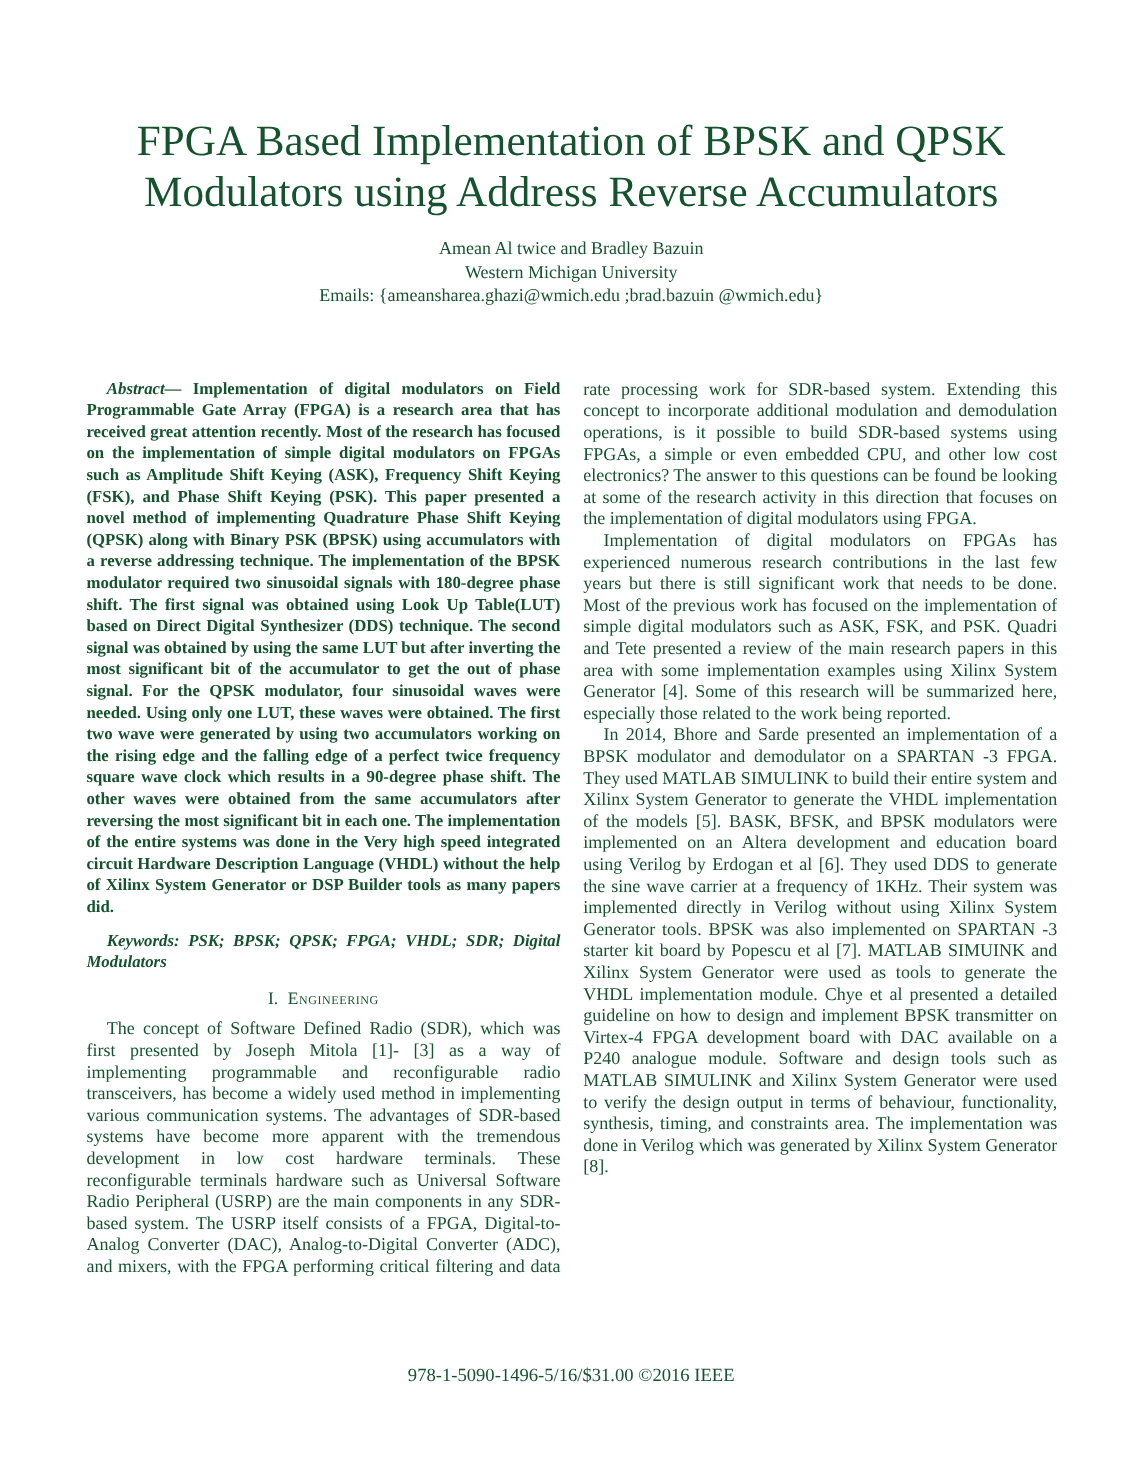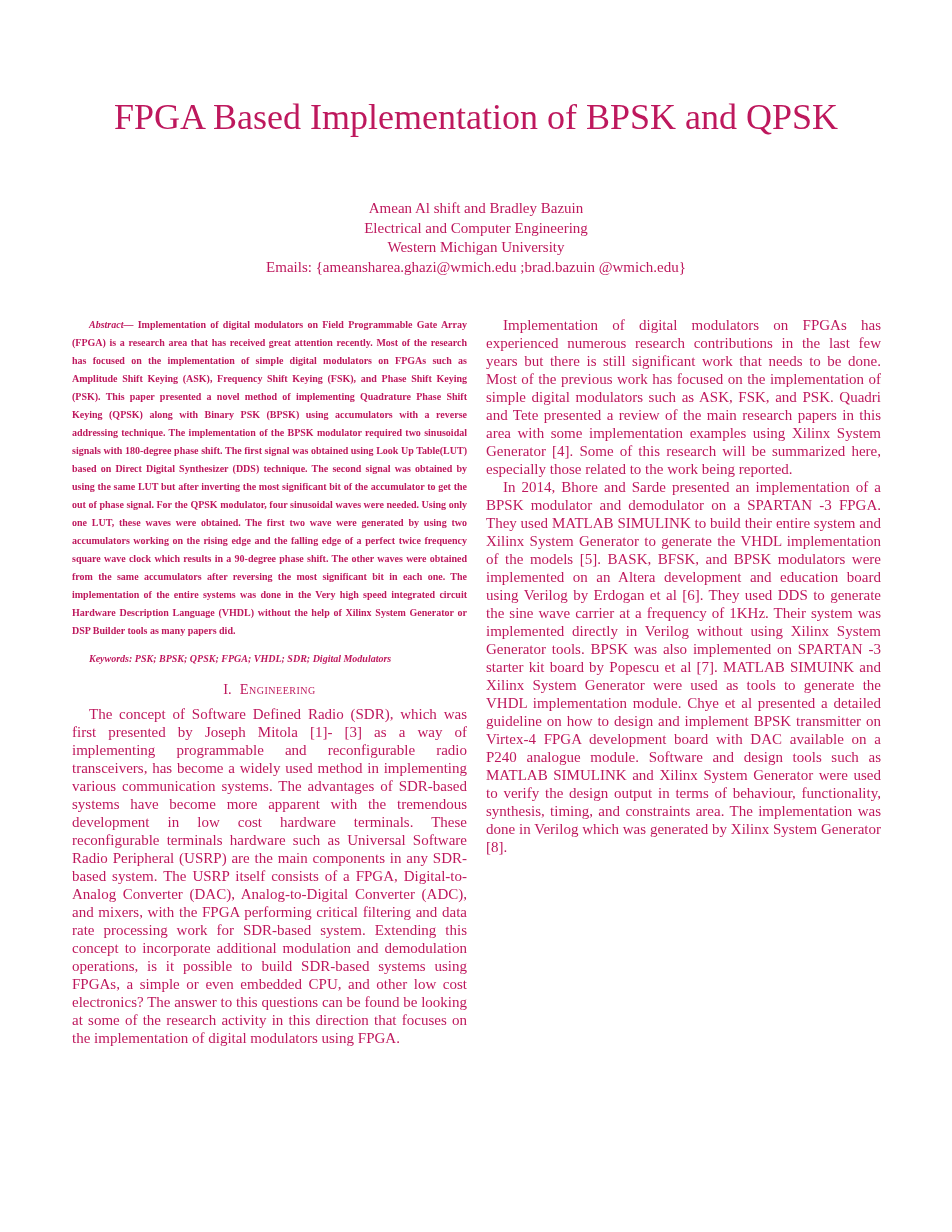--- a/index.html
+++ b/index.html
@@ -6,21 +6,21 @@
     margin: 0;
     padding: 0;
     background: #e8e8e8;
   }
   .page {
     position: relative;
     width: 952px;
     height: 1232px;
     margin: 0 auto;
     background: #ffffff;
-    color: #be185d;
+    color: #14532d;
     font-family: "Liberation Serif", "DejaVu Serif", serif;
     overflow: hidden;
   }
   .paper-title {
     position: absolute;
     top: 96px;
     left: 72px;
     width: 808px;
     margin: 0;
     font-size: 36px;
@@ -46,29 +46,29 @@
     width: 809px;
     height: 764px;
     column-count: 2;
     column-gap: 19px;
     column-fill: auto;
     overflow: hidden;
     text-align: justify;
   }
   .columns p { margin: 0; }
   .abstract {
-    font-size: 10px;
+    font-size: 14px;
     line-height: 18px;
     font-weight: bold;
     text-indent: 17px;
   }
   .abstract .abstract-label { font-style: italic; }
   .keywords {
     margin-top: 10px !important;
-    font-size: 10px;
+    font-size: 14px;
     line-height: 18px;
     font-weight: bold;
     font-style: italic;
     text-indent: 17px;
   }
   .section-heading {
     margin: 12px 0 7px 0;
     font-size: 14.5px;
     line-height: 18px;
     font-weight: normal;
@@ -94,35 +94,36 @@
     line-height: 20px;
   }
 </style>
 </head>
 <body>
 
 <div class="page">
 
   <h1 class="paper-title">
     <span class="tline">FPGA Based Implementation of BPSK and QPSK</span>
+    <span class="tline">Modulators using Address Reverse Accumulators</span>
   </h1>
 
   <div class="author-block">
-    <div>Amean Al shift and Bradley Bazuin</div>
-    <div>Electrical and Computer Engineering</div>
+    <div>Amean Al twice and Bradley Bazuin</div>
     <div>Western Michigan University</div>
     <div>Emails: {ameansharea.ghazi@wmich.edu ;brad.bazuin @wmich.edu}</div>
   </div>
 
   <div class="columns">
     <p class="abstract"><span class="abstract-label">Abstract—</span><span> Implementation of digital modulators on Field Programmable Gate Array (FPGA) is a research area that has received great attention recently. Most of the research has focused on the implementation of simple digital modulators on FPGAs such as Amplitude Shift Keying (ASK), Frequency Shift Keying (FSK), and Phase Shift Keying (PSK). This paper presented a novel method of implementing Quadrature Phase Shift Keying (QPSK) along with Binary PSK (BPSK) using accumulators with a reverse addressing technique. The implementation of the BPSK modulator required two sinusoidal signals with 180-degree phase shift. The first signal was obtained using Look Up Table(LUT) based on Direct Digital Synthesizer (DDS) technique. The second signal was obtained by using the same LUT but after inverting the most significant bit of the accumulator to get the out of phase signal. For the QPSK modulator, four sinusoidal waves were needed. Using only one LUT, these waves were obtained. The first two wave were generated by using two accumulators working on the rising edge and the falling edge of a perfect twice frequency square wave clock which results in a 90-degree phase shift. The other waves were obtained from the same accumulators after reversing the most significant bit in each one. The implementation of the entire systems was done in the Very high speed integrated circuit Hardware Description Language (VHDL) without the help of Xilinx System Generator or DSP Builder tools as many papers did.</span></p>
 
     <p class="keywords"><span>Keywords:</span><span> PSK; BPSK; QPSK; FPGA; VHDL; SDR; Digital Modulators</span></p>
 
     <h2 class="section-heading"><span>I.</span><span class="sc">Engineering</span></h2>
 
     <p class="body-par">The concept of Software Defined Radio (SDR), which was first presented by Joseph Mitola [1]- [3] as a way of implementing programmable and reconfigurable radio transceivers, has become a widely used method in implementing various communication systems. The advantages of SDR-based systems have become more apparent with the tremendous development in low cost hardware terminals. These reconfigurable terminals hardware such as Universal Software Radio Peripheral (USRP) are the main components in any SDR-based system. The USRP itself consists of a FPGA, Digital-to-Analog Converter (DAC), Analog-to-Digital Converter (ADC), and mixers, with the FPGA performing critical filtering and data rate processing work for SDR-based system. Extending this concept to incorporate additional modulation and demodulation operations, is it possible to build SDR-based systems using FPGAs, a simple or even embedded CPU, and other low cost electronics? The answer to this questions can be found be looking at some of the research activity in this direction that focuses on the implementation of digital modulators using FPGA.</p>
     <p class="body-par">Implementation of digital modulators on FPGAs has experienced numerous research contributions in the last few years but there is still significant work that needs to be done. Most of the previous work has focused on the implementation of simple digital modulators such as ASK, FSK, and PSK. Quadri and Tete presented a review of the main research papers in this area with some implementation examples using Xilinx System Generator [4]. Some of this research will be summarized here, especially those related to the work being reported.</p>
     <p class="body-par">In 2014, Bhore and Sarde presented an implementation of a BPSK modulator and demodulator on a SPARTAN -3 FPGA. They used MATLAB SIMULINK to build their entire system and Xilinx System Generator to generate the VHDL implementation of the models [5]. BASK, BFSK, and BPSK modulators were implemented on an Altera development and education board using Verilog by Erdogan et al [6]. They used DDS to generate the sine wave carrier at a frequency of 1KHz. Their system was implemented directly in Verilog without using Xilinx System Generator tools. BPSK was also implemented on SPARTAN -3 starter kit board by Popescu et al [7]. MATLAB SIMUINK and Xilinx System Generator were used as tools to generate the VHDL implementation module. Chye et al presented a detailed guideline on how to design and implement BPSK transmitter on Virtex-4 FPGA development board with DAC available on a P240 analogue module. Software and design tools such as MATLAB SIMULINK and Xilinx System Generator were used to verify the design output in terms of behaviour, functionality, synthesis, timing, and constraints area. The implementation was done in Verilog which was generated by Xilinx System Generator [8].</p>
   </div>
 
+  <div class="footer">978-1-5090-1496-5/16/$31.00 ©2016 IEEE</div>
 
 </div>
 
 </body></html>

